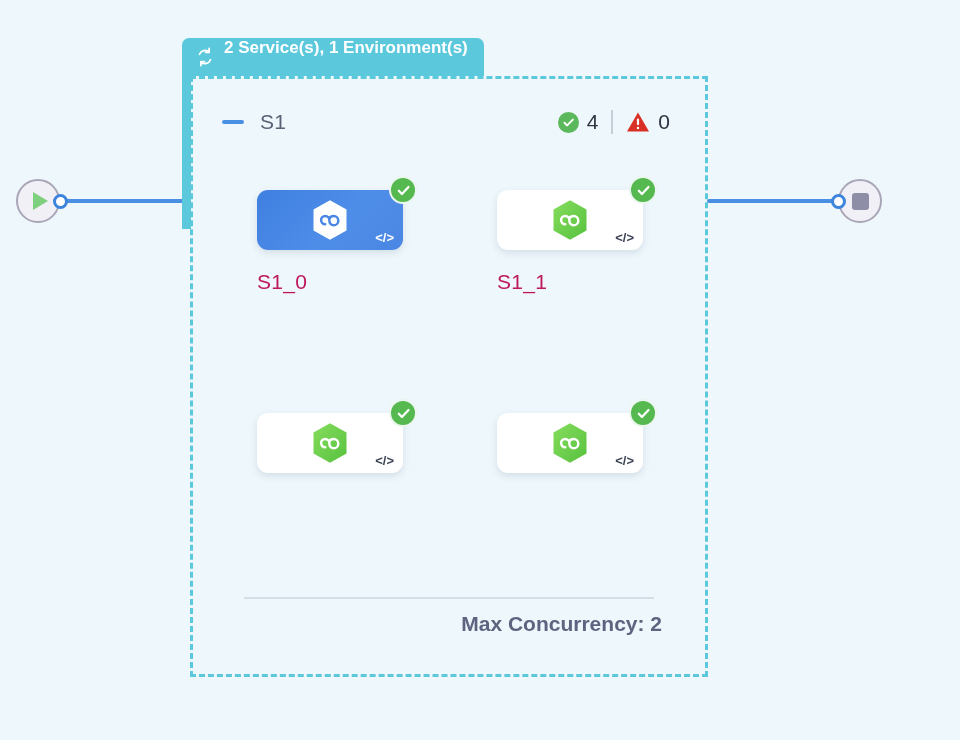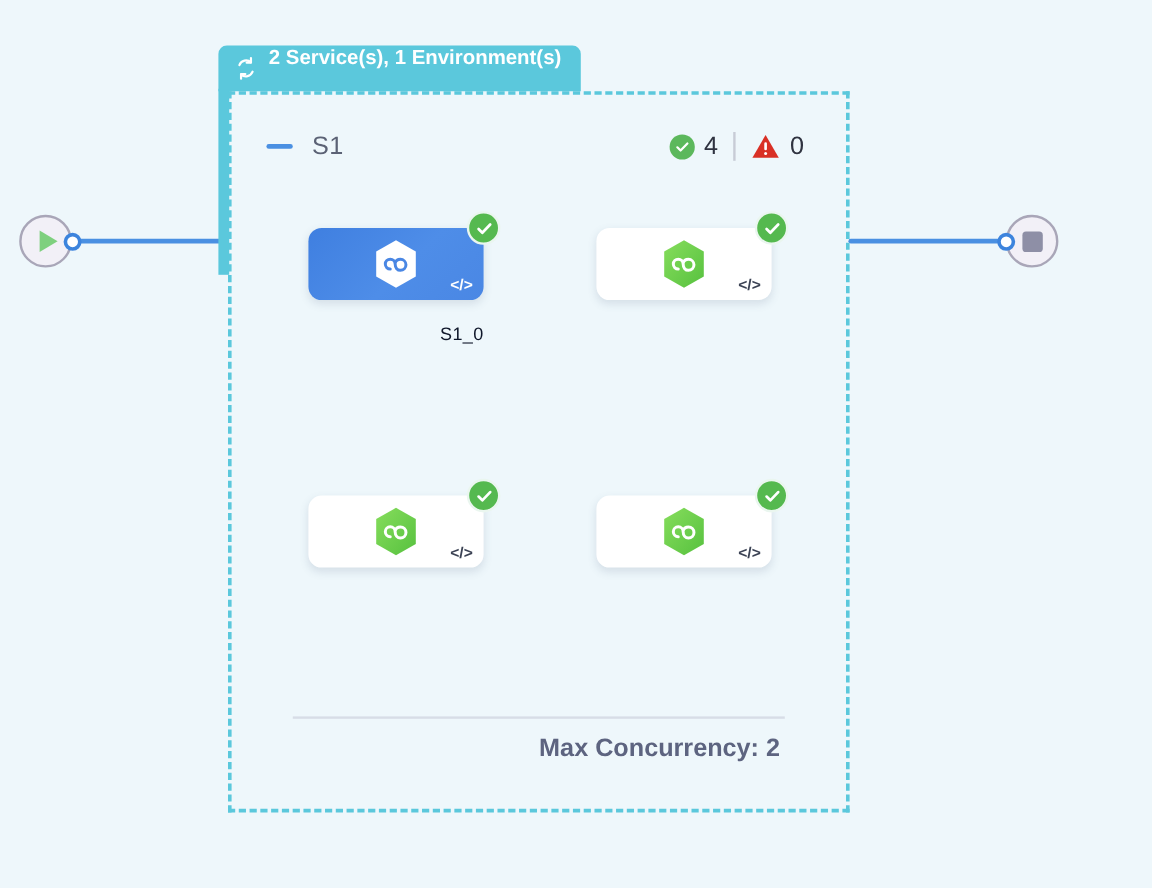--- a/index.html
+++ b/index.html
@@ -100,36 +100,36 @@
   }
   .node-card.selected .code-glyph { color: #ffffff; }
   .node-card.plain .code-glyph { color: #3b4254; }
   .badge-check {
     position: absolute; right: -14px; top: -14px;
     width: 28px; height: 28px; border-radius: 50%; background: #55b94f;
     border: 2px solid #eaf6ef;
     display: flex; align-items: center; justify-content: center;
   }
   .node-label {
-    margin-top: 20px; text-align: right;
-    font-size: 15px; color: #0f172a; letter-spacing: .3px;
+    margin-top: 20px; text-align: left;
+    font-size: 21px; color: #be185d; letter-spacing: .3px;
   }
 
   .n0 { left: 257px; top: 190px; }
   .n1 { left: 497px; top: 190px; }
   .n2 { left: 257px; top: 413px; }
   .n3 { left: 497px; top: 413px; }
 
   
   .footer-rule {
     position: absolute; left: 244px; top: 597px;
     width: 410px; height: 2px; background: #d7dde6;
   }
   .footer-text {
-    position: absolute; left: 240px; top: 612px; width: 410px;
+    position: absolute; left: 252px; top: 612px; width: 410px;
     text-align: right; font-size: 21px; font-weight: bold; color: #5d6480;
   }
 </style>
 </head>
 <body>
 
 <div id="canvas">
 
   <div class="edge edge-left"></div>
   <div class="edge edge-right"></div>
@@ -221,20 +221,21 @@
           </g>
         </svg>
       </div>
       <span class="code-glyph">&lt;/&gt;</span>
       <span class="badge-check">
         <svg width="15" height="15" viewBox="0 0 24 24" fill="none" stroke="#ffffff" stroke-width="3.6" stroke-linecap="round" stroke-linejoin="round">
           <polyline points="20 6.5 9.5 17.5 4.5 12.5"></polyline>
         </svg>
       </span>
     </div>
+    <div class="node-label">S1_1</div>
   </div>
 
   <div class="node n2">
     <div class="node-card plain">
       <div class="hexwrap">
         <svg width="40" height="44" viewBox="0 0 40 44">
           <defs>
             <linearGradient id="g2" x1="0" y1="0" x2="1" y2="1">
               <stop offset="0%" stop-color="#86dd5c"></stop>
               <stop offset="100%" stop-color="#57c13f"></stop>

